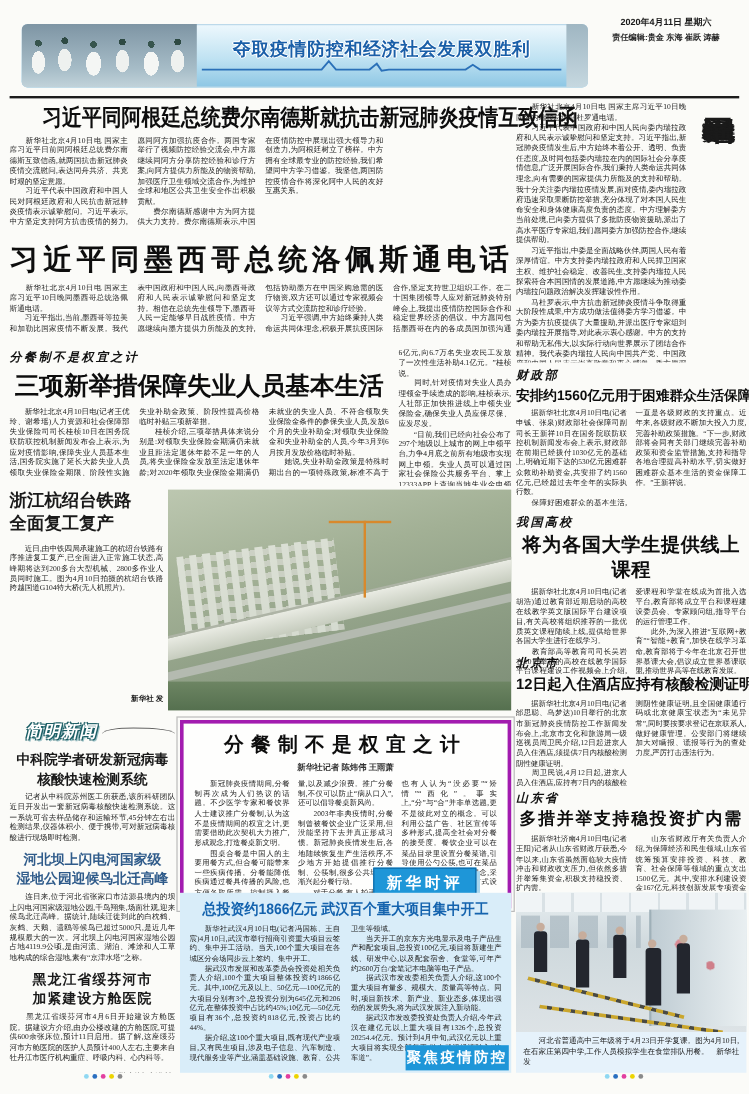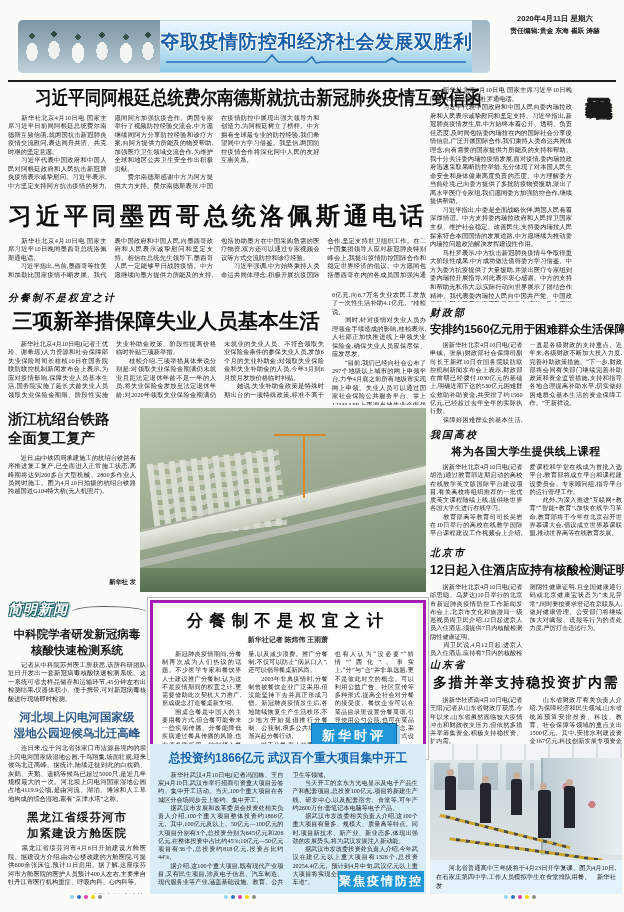--- a/index.html
+++ b/index.html
@@ -19,21 +19,21 @@
         radial-gradient(ellipse 10px 16px at 108px 33px,#f4f6f4 62%,transparent 63%),
         radial-gradient(ellipse 9px 15px at 130px 31px,#eef1ef 62%,transparent 63%),
         radial-gradient(circle 4px at 14px 16px,#37554e 70%,transparent 71%),
         radial-gradient(circle 4px at 36px 14px,#2e4a44 70%,transparent 71%),
         radial-gradient(circle 4px at 60px 17px,#37554e 70%,transparent 71%),
         radial-gradient(circle 4px at 84px 15px,#2e4a44 70%,transparent 71%),
         radial-gradient(circle 4px at 108px 17px,#37554e 70%,transparent 71%),
         radial-gradient(circle 4px at 130px 15px,#2e4a44 70%,transparent 71%),
         linear-gradient(180deg,#7e95a4 0%,#a6bcc7 70%,#c2d3da 100%); }
   .banner-mid { flex:1; position:relative; display:flex; flex-direction:column; align-items:center; justify-content:center; }
-  .banner-slogan { font-family:"Liberation Sans","DejaVu Sans",sans-serif; font-weight:900; font-size:19px; color:#1a5fa8;
+  .banner-slogan { font-family:"Liberation Sans","DejaVu Sans",sans-serif; font-weight:900; font-size:15px; color:#1a5fa8;
                    white-space:nowrap; letter-spacing:0.5px; text-shadow:0 1px 0 #fff,0 -1px 0 #fff,1px 0 0 #fff,-1px 0 0 #fff; }
   .ecg { margin-top:-2px; }
   .banner-right { width:18px; background:linear-gradient(180deg,#9fb6c2,#c6d8e0); }
 
   .masthead { left:494px; top:12px; width:122px; }
   .mast-row { display:flex; align-items:flex-start; gap:3px; }
   .mast-photo { width:20px; height:44px; background:linear-gradient(180deg,#55656f,#8b99a1); }
   .paper-name { font-family:"DejaVu Serif","Liberation Serif",serif; font-style:italic; font-weight:900; font-size:17px; line-height:44px; letter-spacing:1px; white-space:nowrap; }
   .page-no { width:22px; height:22px; margin-top:11px; background:#111; color:#fff; font-family:"Liberation Sans",sans-serif;
              font-weight:900; font-size:16px; display:flex; align-items:center; justify-content:center; }
@@ -51,37 +51,37 @@
   .a2-head { left:8px; top:200px; width:418px; font-size:24px; letter-spacing:4px; white-space:nowrap; }
   .a2-body { left:8px; top:237px; width:418px; height:50px; column-count:4; column-gap:8px; }
 
   .unemp { left:8px; top:291px; width:418px; height:114px; display:flex; gap:8px; }
   .unemp-left { width:316px; }
   .unemp-left .headline { font-size:20.5px; margin-top:2px; }
   .unemp-body { width:316px; height:64px; column-count:3; column-gap:8px; margin-top:5px; }
   .unemp-cont { width:94px; height:114px; }
 
   .rail-cap { left:8px; top:410px; width:128px; }
-  .rail-title { font-family:Liberation Sans, sans-serif; font-weight:900; font-size:14.5px; line-height:1.3; white-space:pre-line; }
+  .rail-title { font-family:Liberation Mono, monospace; font-weight:900; font-size:14.5px; line-height:1.3; white-space:pre-line; }
   .rail-body { margin-top:6px; height:118px; }
   .credit { font-size:6.3px; text-align:right; font-weight:700; margin-top:6px; }
   .photo-rail { left:140px; top:408px; width:286px; height:184px; overflow:hidden;
                 background:linear-gradient(165deg,#bcc7b0 0%,#a2b095 35%,#8e9e85 65%,#7c8d76 100%); }
   .rail-bridge { position:absolute; left:-20%; top:47%; width:150%; height:20px; transform:rotate(-13deg);
                  background:linear-gradient(#e9ebe3,#c6ccbe); border-top:2px solid #aeb4a6; }
   .rail-road { position:absolute; left:-20%; top:63%; width:150%; height:7px; transform:rotate(-13deg); background:#b4bab0; }
   .rail-town { position:absolute; left:4%; top:26%; width:46%; height:42%; opacity:.75; transform:rotate(-7deg);
                background-image:repeating-linear-gradient(90deg,#eceee8 0 6px,transparent 6px 11px),
                                 repeating-linear-gradient(0deg,#d9dbd3 0 5px,transparent 5px 10px); }
   .rail-trees { position:absolute; left:0; bottom:0; width:100%; height:13%; background:linear-gradient(180deg,#6d8563,#55704f); }
   .crane-v { position:absolute; left:57%; top:14%; width:2px; height:64px; background:#d8892c; }
   .crane-h { position:absolute; left:47%; top:14%; width:52px; height:2px; background:#d8892c; }
 
   .brief { left:8px; top:600px; width:138px; height:294px; overflow:hidden; }
-  .brief-logo-row { display:flex; align-items:center; gap:4px; height:20px; }
+  .brief-logo-row { display:flex; align-items:center; gap:4px; height:20px;margin-left:13px; }
   .brief-logo { font-family:"Liberation Sans",sans-serif; font-weight:900; font-style:italic; font-size:14px; color:#fff; letter-spacing:1px;
       text-shadow:1px 1px 0 #1d5f66,-1px -1px 0 #1d5f66,1px -1px 0 #1d5f66,-1px 1px 0 #1d5f66,2px 2px 0 #9fc3c8; }
   .brief-curve { flex:1; height:8px; border-top:1px solid #555; border-radius:60% 80% 0 0/100% 100% 0 0; }
   .brief-title { font-weight:900; font-size:11.5px; text-align:center; line-height:1.35; margin:7px 0 3px; }
   .brief-item:nth-of-type(3) .brief-title { color:#2f5b8a; }
   .brief-body { font-size:6.3px; line-height:1.34; text-align:justify; white-space:pre-wrap; }
   .brief-attr { font-size:6.5px; font-weight:700; text-align:right; margin-top:6px; }
 
   .comm-box { left:150px; top:600px; width:276px; height:157px; border:3px solid #a21caf; outline:1px solid #bbb; outline-offset:2px; padding:7px 9px 5px; background:#fefefd; }
   .comm-head { font-size:16.5px; letter-spacing:6px; }
@@ -115,21 +115,21 @@
   .ven-body { left:430px; top:86px; width:142px; height:216px; font-size:6.3px; line-height:1.36; text-align:justify; white-space:pre-wrap; overflow:hidden; }
   .ven-vhead { left:574px; top:88px; width:48px; height:212px; display:flex; justify-content:center; }
   .ven-vhead span { writing-mode:vertical-rl; font-family:"Liberation Sans",sans-serif; font-weight:900; font-size:12.6px; line-height:1;
                     letter-spacing:0.6px; transform:scaleX(2.15); transform-origin:center; white-space:nowrap; }
 
   .rsec { width:192px; }
   .rsec .headline { margin-top:2px; }
   .r-body { width:192px; column-count:2; column-gap:7px; margin-top:4px; font-size:6.2px; }
   .fin  { left:430px; top:306px; } .fin-head { font-size:11.4px; white-space:nowrap; }
   .fin-body { height:84px; }
-  .uni  { left:430px; top:428px; } .uni-head { font-size:11px; letter-spacing:0.5px; }
+  .uni  { left:430px; top:428px; } .uni-head { font-size:16px; letter-spacing:0.5px; }
   .uni-body { height:80px; }
   .bj   { left:430px; top:546px; } .bj-head { font-size:12.3px; white-space:nowrap; }
   .bj-body { height:76px; }
   .sd   { left:430px; top:658px; } .sd-head { font-size:14px; letter-spacing:1.5px; }
   .sd-body { height:52px; }
 
   .dots { display:flex; gap:3px; }
   .dots i { width:4px; height:4px; border-radius:50%; display:block; }
   .dots i:nth-child(1){background:#8fd8f2;} .dots i:nth-child(2){background:#2a6fc0;}
   .dots i:nth-child(3){background:#e23fa0;} .dots i:nth-child(4){background:#ecd400;}

